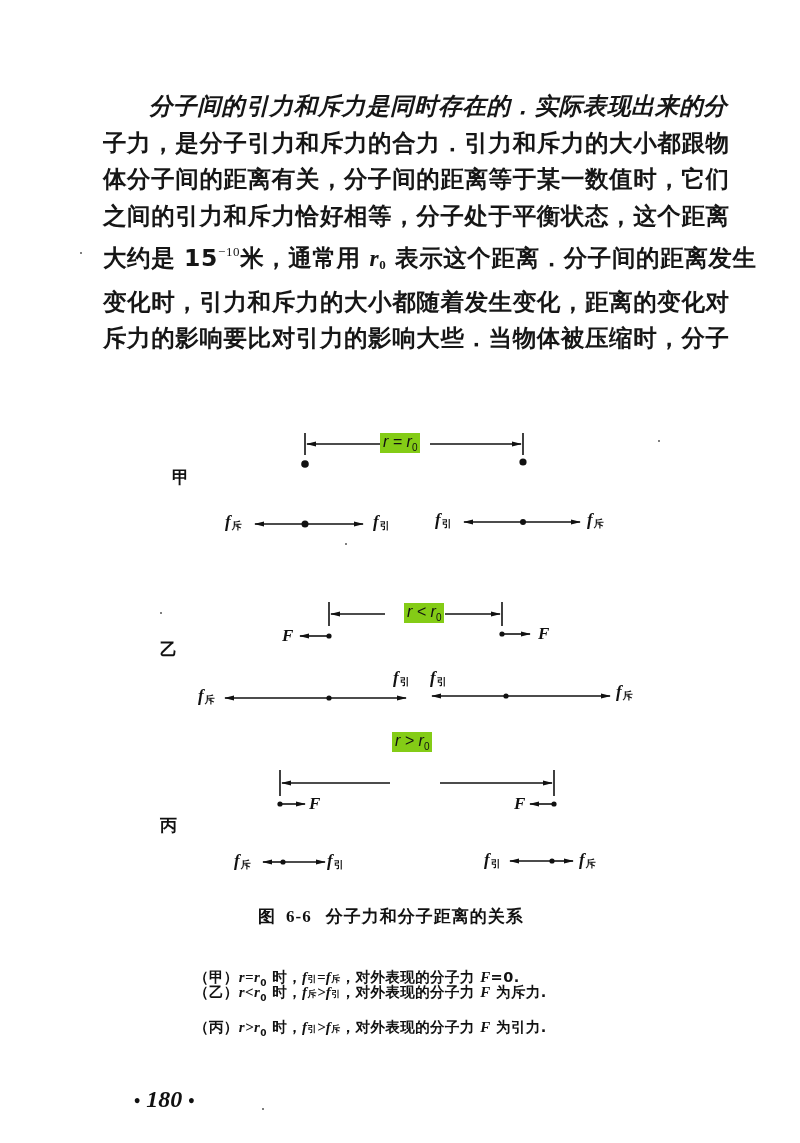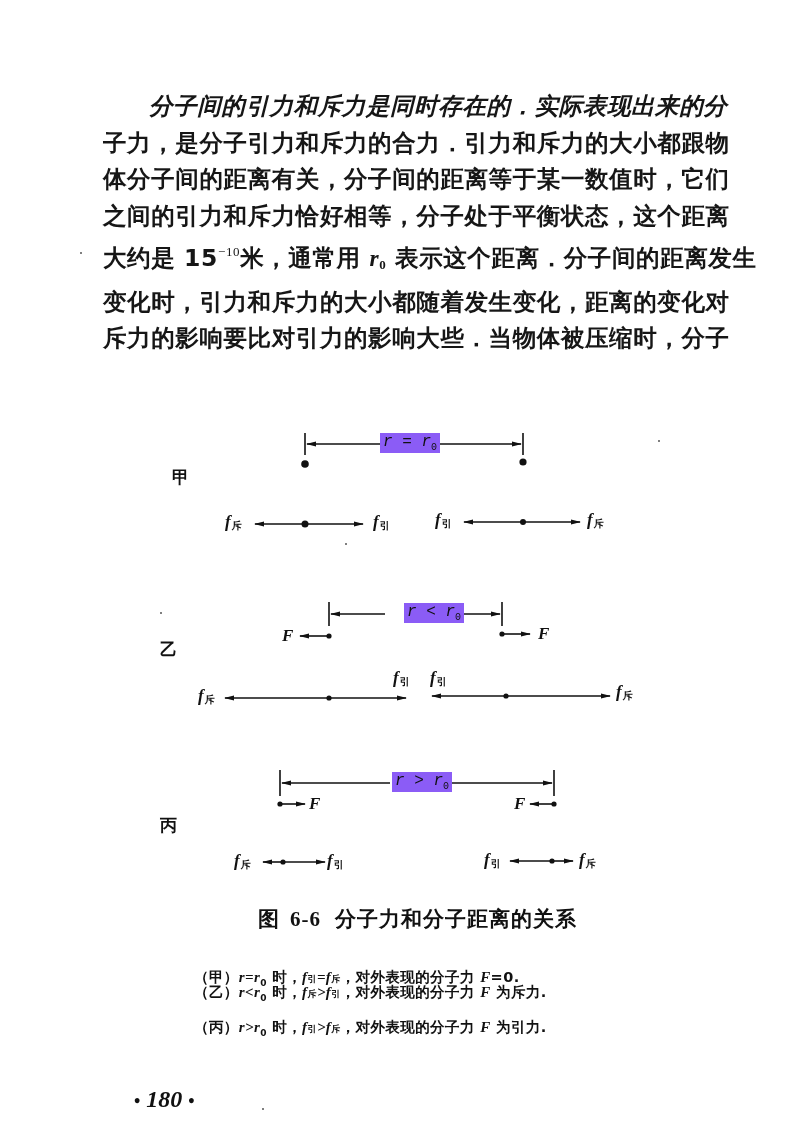--- a/index.html
+++ b/index.html
@@ -23,28 +23,28 @@
   .fig { position: absolute; left: 0; top: 0; width: 800px; height: 1143px; }
   .panel-label {
     position: absolute; font-family: "DejaVu Sans", sans-serif; font-weight: bold; font-size: 17px; color: #111;
   }
   .lbl {
     position: absolute; font-family: "Liberation Serif", serif; font-style: italic; font-weight: bold;
     font-size: 17px; color: #111; white-space: nowrap;
   }
   .lbl .cn { font-style: normal; font-family: "DejaVu Sans", sans-serif; font-size: 10px; font-weight: bold; margin-left: 1px; vertical-align: -2px; }
   .dimlbl {
-    position: absolute; font-family: Liberation Mono, monospace; font-style: italic; font-size: 16px;
-    background: #8b5cf6; padding: 0 3px; white-space: nowrap;
+    position: absolute; font-family: Liberation Sans, sans-serif; font-style: italic; font-size: 16px;
+    background: #84cc16; padding: 0 3px; white-space: nowrap;
   }
   .dimlbl sub { font-size: 10px; font-style: normal; }
 
   .caption {
     position: absolute; left: 258px; top: 905px; font-family: "DejaVu Sans", sans-serif;
-    font-weight: bold; font-size: 21px; letter-spacing: 1px; white-space: nowrap;
+    font-weight: bold; font-size: 17px; letter-spacing: 1px; white-space: nowrap;
   }
   .caption .num { margin: 0 14px 0 10px; font-family: "Liberation Serif", serif; }
   .note {
     position: absolute; left: 194px; font-family: "DejaVu Sans", sans-serif;
     font-weight: bold; font-size: 14.5px; white-space: nowrap; letter-spacing: 0.4px;
   }
   .note .m { font-family: "Liberation Serif", serif; font-style: italic; font-size: 15px; }
   .note .m .cn { font-style: normal; font-family: "DejaVu Sans", sans-serif; font-size: 9px; }
   .note sub { font-size: 9px; font-style: normal; }
   .pagenum {
@@ -126,21 +126,21 @@
       <circle cx="552" cy="861" r="2.6"></circle>
     </g>
   </svg>
 
   <span class="panel-label" style="left:172px;top:466px">甲</span>
   <span class="panel-label" style="left:160px;top:638px">乙</span>
   <span class="panel-label" style="left:160px;top:814px">丙</span>
 
   <span class="dimlbl" style="left:380px;top:433px"><span>r = r</span><sub>0</sub></span>
   <span class="dimlbl" style="left:404px;top:603px"><span>r &lt; r</span><sub>0</sub></span>
-  <span class="dimlbl" style="left:392px;top:772px"><span>r &gt; r</span><sub>0</sub></span>
+  <span class="dimlbl" style="left:392px;top:732px"><span>r &gt; r</span><sub>0</sub></span>
 
   <span class="lbl" style="left:225px;top:512px"><span>f</span><span class="cn">斥</span></span>
   <span class="lbl" style="left:373px;top:512px"><span>f</span><span class="cn">引</span></span>
   <span class="lbl" style="left:435px;top:510px"><span>f</span><span class="cn">引</span></span>
   <span class="lbl" style="left:587px;top:510px"><span>f</span><span class="cn">斥</span></span>
 
   <span class="lbl" style="left:282px;top:626px">F</span>
   <span class="lbl" style="left:538px;top:624px">F</span>
 
   <span class="lbl" style="left:198px;top:686px"><span>f</span><span class="cn">斥</span></span>

